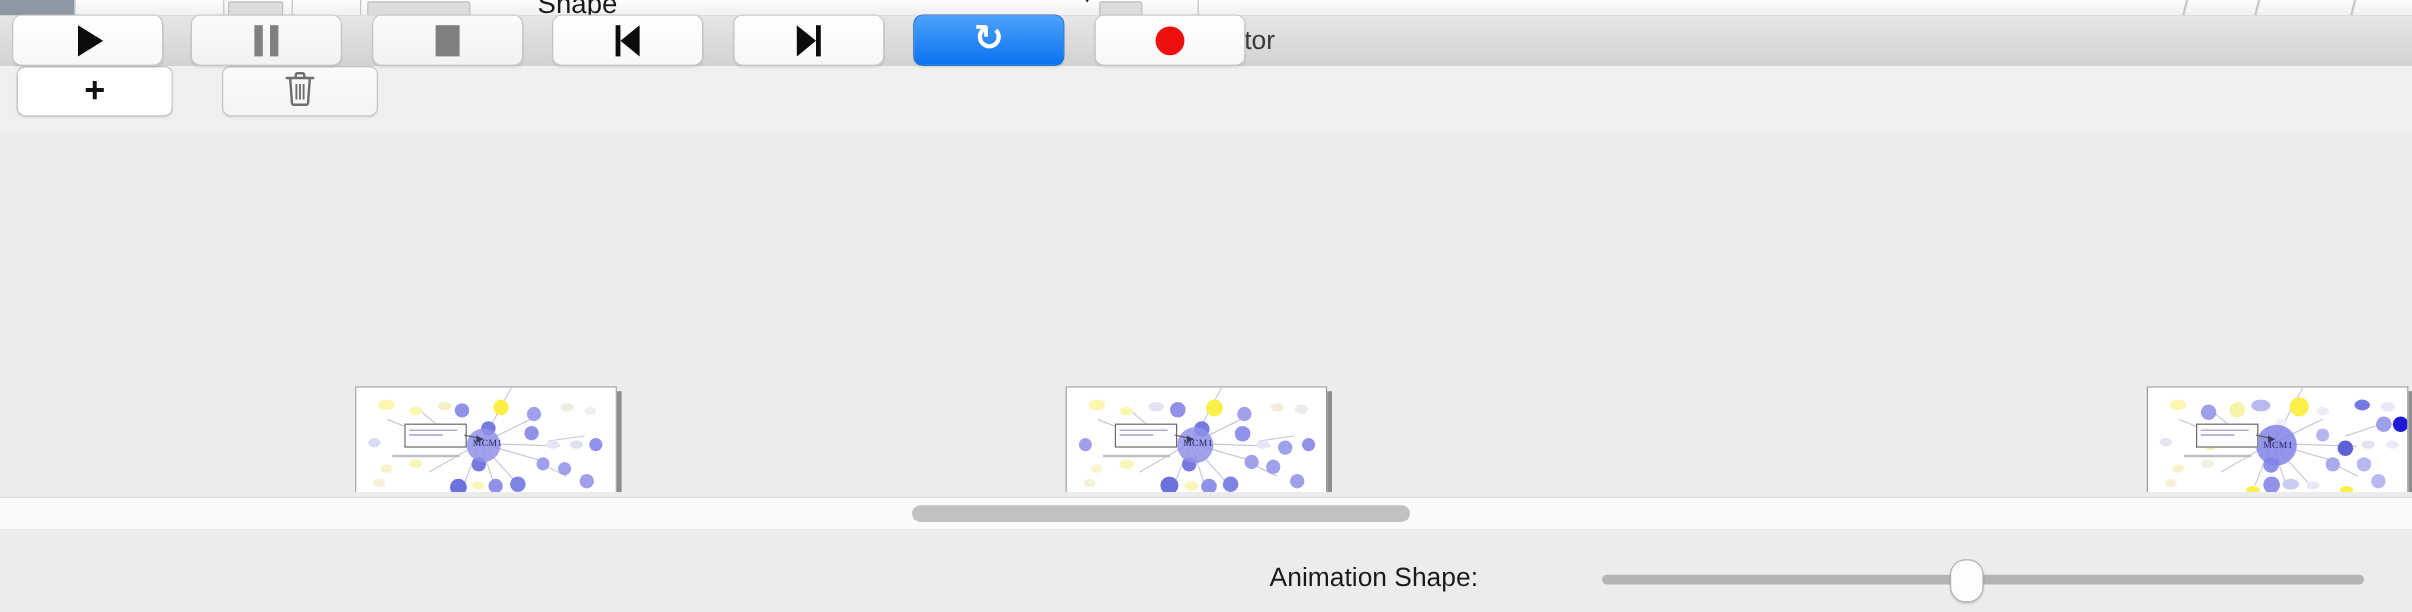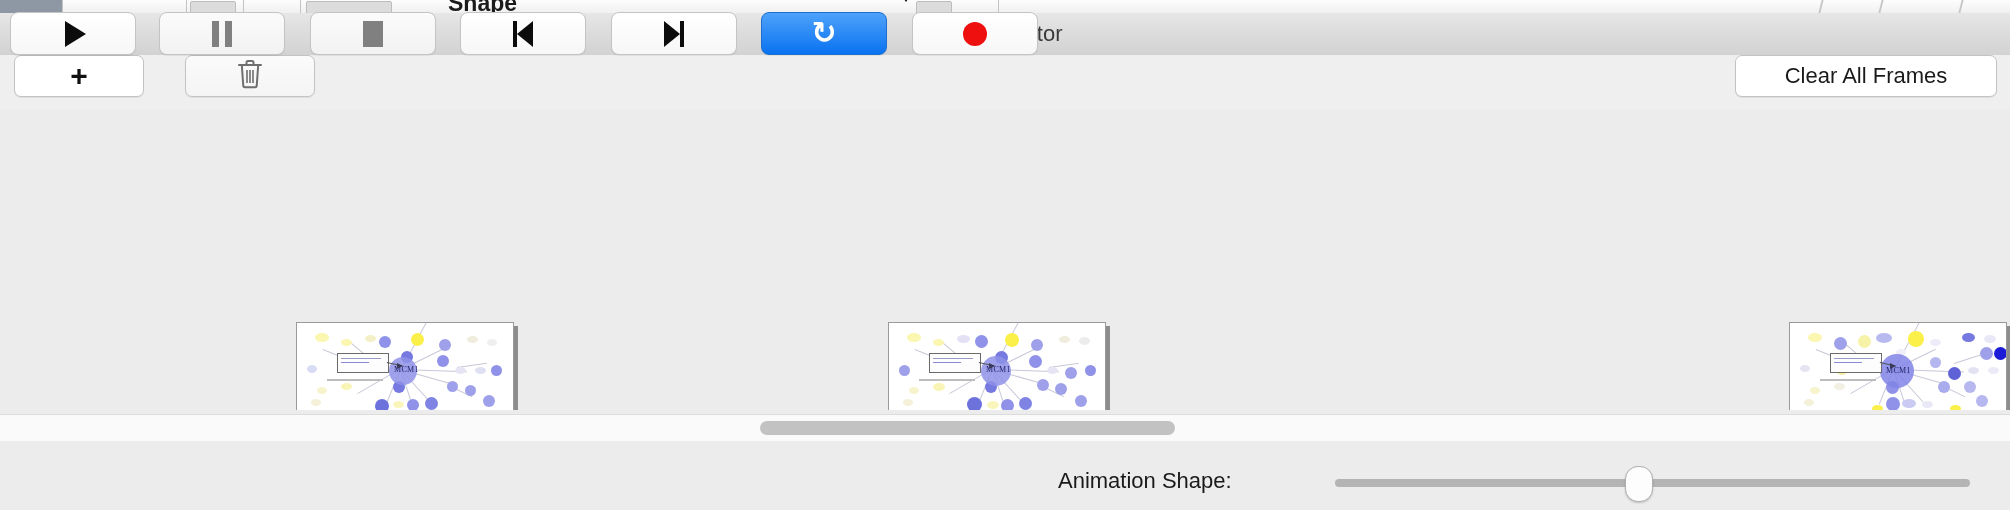--- a/index.html
+++ b/index.html
@@ -6,21 +6,21 @@
   body{
     width:2010px;height:510px;overflow:hidden;
     background:#ececec;
     font-family:"Liberation Sans","DejaVu Sans",sans-serif;
     -webkit-font-smoothing:antialiased;
   }
   .app{position:relative;width:2010px;height:510px;}
 
   
   .bg-strip{position:absolute;left:0;top:0;width:2010px;height:13px;
-    background:linear-gradient(#fdfdfd,#f0f0f0);border-bottom:1px solid #b9b9b9;overflow:hidden;font-weight:bold;}
+    background:linear-gradient(#fdfdfd,#f0f0f0);border-bottom:1px solid #b9b9b9;overflow:hidden;}
   .bg-tabblock{position:absolute;top:0;height:13px;background:#8e97a4;}
   .bg-line{position:absolute;top:0;height:13px;width:1px;background:#c3c3c3;}
   .bg-shape{position:absolute;left:448px;top:-10px;font-size:23px;color:#1a1a1a;
     font-family:"Liberation Sans",sans-serif;}
   .bg-caret{position:absolute;left:900px;top:-7px;width:0;height:0;
     border-left:6px solid transparent;border-right:6px solid transparent;border-top:9px solid #101010;}
   .bg-btn{position:absolute;top:1px;height:11px;background:#dcdcdc;border:1px solid #bdbdbd;border-radius:2px;}
   .bg-slash{position:absolute;top:0;height:13px;width:14px;
      border-left:2px solid #c8c8c8;transform:skewX(-14deg);}
 
@@ -145,23 +145,20 @@
     <span>
       <svg width="26" height="30" viewBox="0 0 26 30" aria-hidden="true">
         <path d="M2 6 H24" stroke="#6e6e6e" stroke-width="2" fill="none" stroke-linecap="round"></path>
         <path d="M9.5 6 V3.5 A1.5 1.5 0 0 1 11 2 H15 A1.5 1.5 0 0 1 16.5 3.5 V6" stroke="#6e6e6e" stroke-width="2" fill="none"></path>
         <path d="M4.8 6 L6.3 27 A1.6 1.6 0 0 0 7.9 28.3 H18.1 A1.6 1.6 0 0 0 19.7 27 L21.2 6" stroke="#6e6e6e" stroke-width="2" fill="none"></path>
         <path d="M10 11 V24 M13 11 V24 M16 11 V24" stroke="#6e6e6e" stroke-width="1.6" fill="none"></path>
       </svg>
     </span>
   </div>
 
-  <div class="btn btn-clear">
-    <span>Clear All Frames</span>
-  </div>
 
   <div class="timeline">
 
     <div class="frame" style="left:296px;">
       <div class="fthumb">
         <div class="edge" style="left:104px;top:46px;width:46px;transform:rotate(-26deg);"></div>
         <div class="edge" style="left:104px;top:46px;width:52px;transform:rotate(16deg);"></div>
         <div class="edge" style="left:104px;top:46px;width:44px;transform:rotate(48deg);"></div>
         <div class="edge" style="left:104px;top:46px;width:36px;transform:rotate(72deg);"></div>
         <div class="edge" style="left:104px;top:46px;width:38px;transform:rotate(112deg);"></div>

